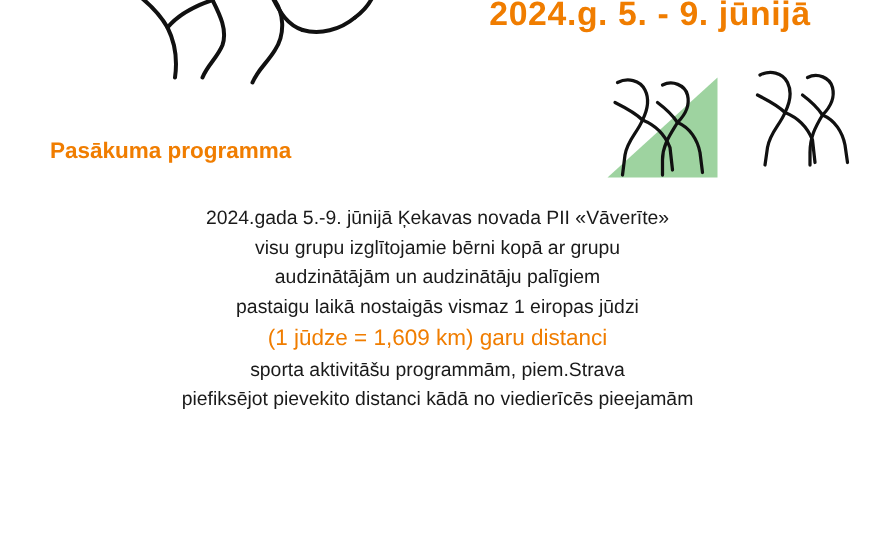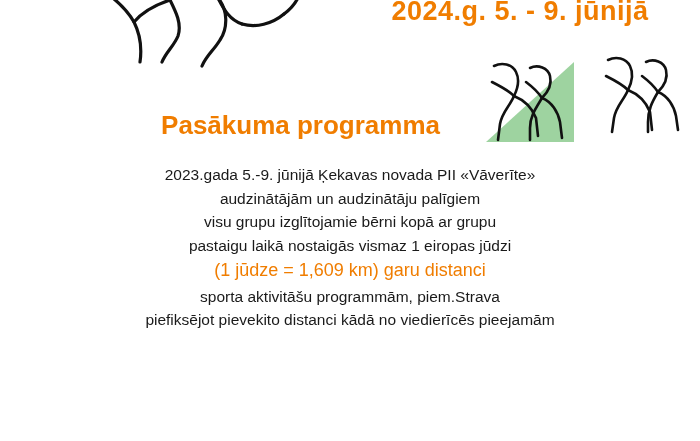--- a/index.html
+++ b/index.html
@@ -39,23 +39,23 @@
     font-size: 27px;
     font-weight: bold;
     letter-spacing: 0.5px;
     white-space: nowrap;
   }
   .program-title {
     position: absolute;
     top: 110px;
     left: 40px;
     width: 400px;
-    text-align: right;
+    text-align: left;
     color: #f07d00;
-    font-size: 26px;
+    font-size: 18px;
     font-weight: bold;
   }
   .body-text {
     position: absolute;
     top: 163px;
     left: 0;
     width: 700px;
     text-align: center;
     color: #1a1a1a;
     font-size: 15.5px;
@@ -166,22 +166,22 @@
         <path d="M482 74 C490 78 496 88 498 104"></path>
       </g>
     </svg>
   </div>
 
   <div class="date-line">2024.g. 5. - 9. jūnijā</div>
 
   <div class="program-title">Pasākuma programma</div>
 
   <div class="body-text">
-    <span class="line">2023.gada 5.-9. jūnijā Ķekavas novada PII «Vāverīte»</span>
+    <span class="line">2024.gada 5.-9. jūnijā Ķekavas novada PII «Vāverīte»</span>
+    <span class="line">visu grupu izglītojamie bērni kopā ar grupu</span>
     <span class="line">audzinātājām un audzinātāju palīgiem</span>
-    <span class="line">visu grupu izglītojamie bērni kopā ar grupu</span>
     <span class="line">pastaigu laikā nostaigās vismaz 1 eiropas jūdzi</span>
     <span class="line accent">(1 jūdze = 1,609 km) garu distanci</span>
     <span class="line">sporta aktivitāšu programmām, piem.Strava</span>
     <span class="line">piefiksējot pievekito distanci kādā no viedierīcēs pieejamām</span>
   </div>
 
 </div>
 
 </body></html>

